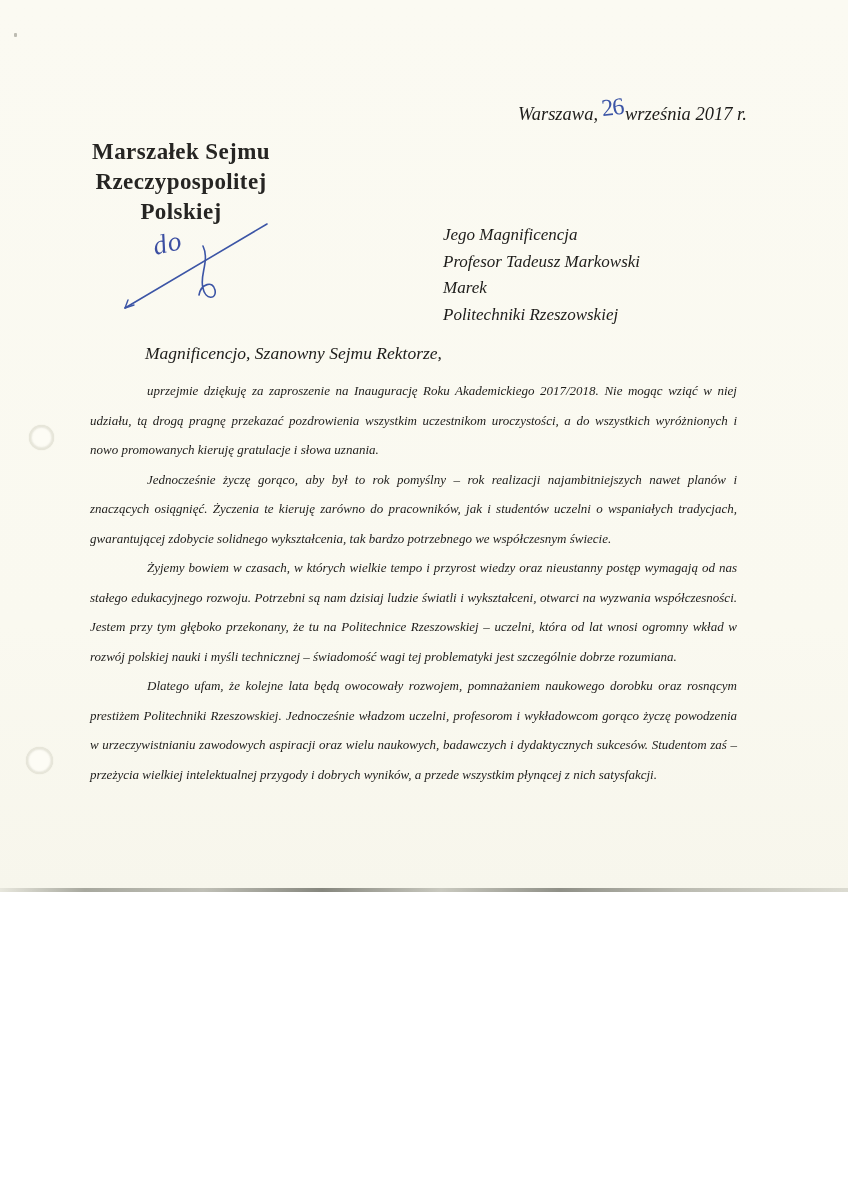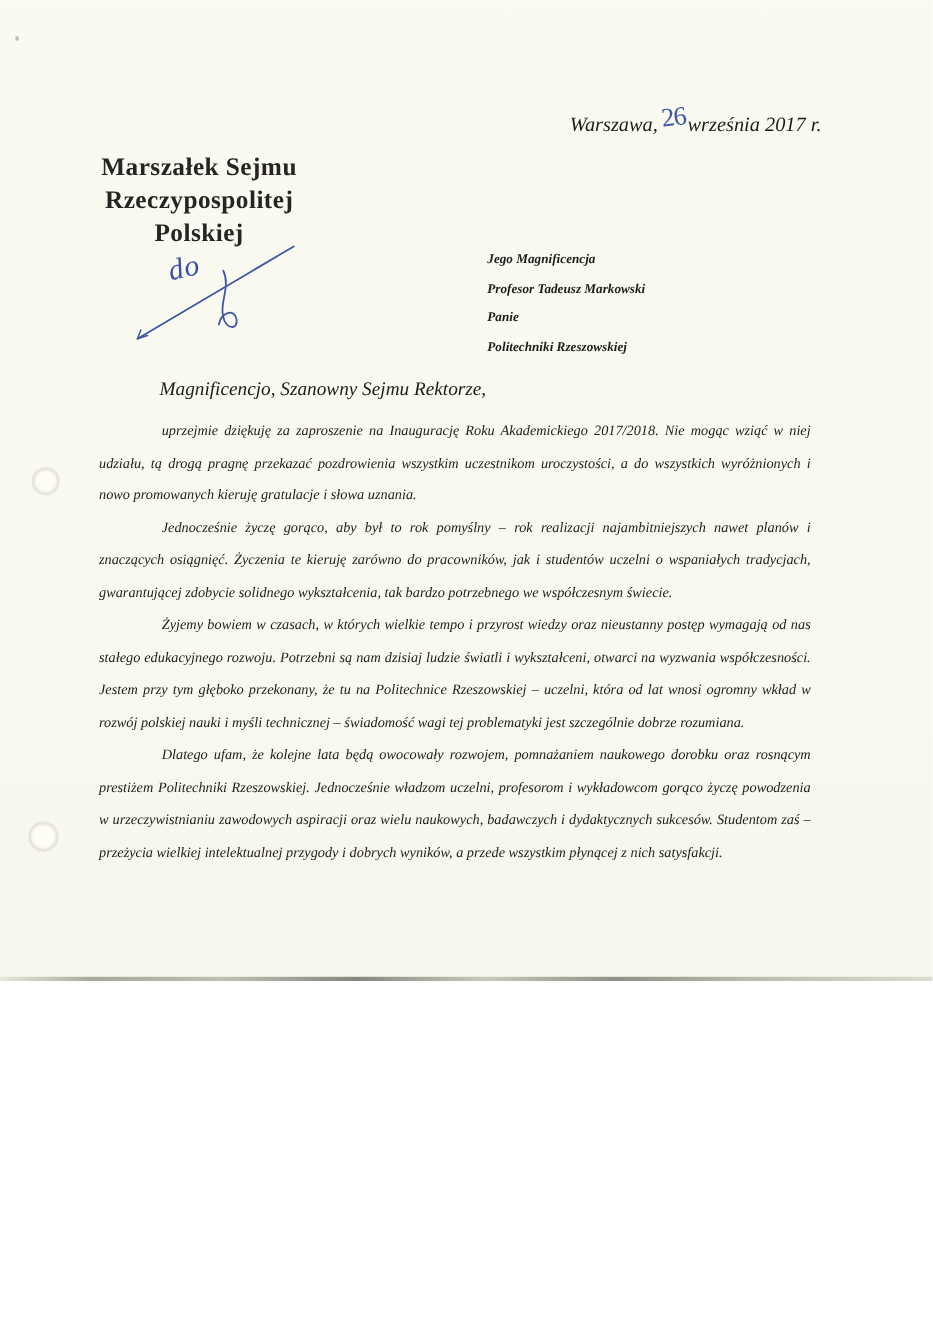--- a/index.html
+++ b/index.html
@@ -55,23 +55,23 @@
     color: #3c4fa2;
     font-style: italic;
     transform: rotate(-13deg);
     letter-spacing: 1px;
   }
 
   
   .recipient {
     position: absolute;
     left: 443px; top: 222px;
-    font-weight: bold;
+    font-weight: normal;
     font-style: italic;
-    font-size: 12px;
+    font-size: 17px;
     line-height: 26.5px;
   }
 
   
   .salutation {
     position: absolute;
     left: 145px; top: 343px;
     font-style: italic;
     font-size: 17.5px;
   }
@@ -153,21 +153,21 @@
   <svg class="annotation-svg" width="160" height="100" viewBox="0 0 160 100">
     <path class="ink" stroke-width="1.6" d="M 10 92 L 152 8"></path>
     <path class="ink" stroke-width="1.4" d="M 10 92 L 19 89 M 10 92 L 13 84"></path>
     <path class="ink" stroke-width="1.6" d="M 88 30 C 95 45 84 60 88 72 C 90 84 102 84 100 74 C 98 64 86 68 84 79"></path>
   </svg>
   <div class="annotation-text">do</div>
 
   <div class="recipient">
     <div>Jego Magnificencja</div>
     <div>Profesor Tadeusz Markowski</div>
-    <div>Panie</div>
+    <div>Marek</div>
     <div>Politechniki Rzeszowskiej</div>
   </div>
 
   <div class="salutation">Magnificencjo, Szanowny Sejmu Rektorze,</div>
 
   <div class="body-text">
     <p>uprzejmie dziękuję za zaproszenie na Inaugurację Roku Akademickiego 2017/2018. Nie mogąc wziąć w niej udziału, tą drogą pragnę przekazać pozdrowienia wszystkim uczestnikom uroczystości, a do wszystkich wyróżnionych i nowo promowanych kieruję gratulacje i słowa uznania.</p>
     <p>Jednocześnie życzę gorąco, aby był to rok pomyślny – rok realizacji najambitniejszych nawet planów i znaczących osiągnięć. Życzenia te kieruję zarówno do pracowników, jak i studentów uczelni o wspaniałych tradycjach, gwarantującej zdobycie solidnego wykształcenia, tak bardzo potrzebnego we współczesnym świecie.</p>
     <p>Żyjemy bowiem w czasach, w których wielkie tempo i przyrost wiedzy oraz nieustanny postęp wymagają od nas stałego edukacyjnego rozwoju. Potrzebni są nam dzisiaj ludzie światli i wykształceni, otwarci na wyzwania współczesności. Jestem przy tym głęboko przekonany, że tu na Politechnice Rzeszowskiej – uczelni, która od lat wnosi ogromny wkład w rozwój polskiej nauki i myśli technicznej – świadomość wagi tej problematyki jest szczególnie dobrze rozumiana.</p>
     <p>Dlatego ufam, że kolejne lata będą owocowały rozwojem, pomnażaniem naukowego dorobku oraz rosnącym prestiżem Politechniki Rzeszowskiej. Jednocześnie władzom uczelni, profesorom i wykładowcom gorąco życzę powodzenia w urzeczywistnianiu zawodowych aspiracji oraz wielu naukowych, badawczych i dydaktycznych sukcesów. Studentom zaś – przeżycia wielkiej intelektualnej przygody i dobrych wyników, a przede wszystkim płynącej z nich satysfakcji.</p>

